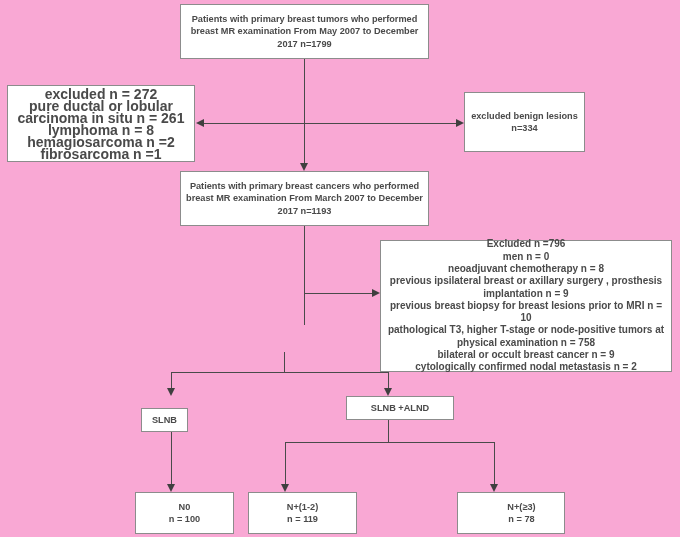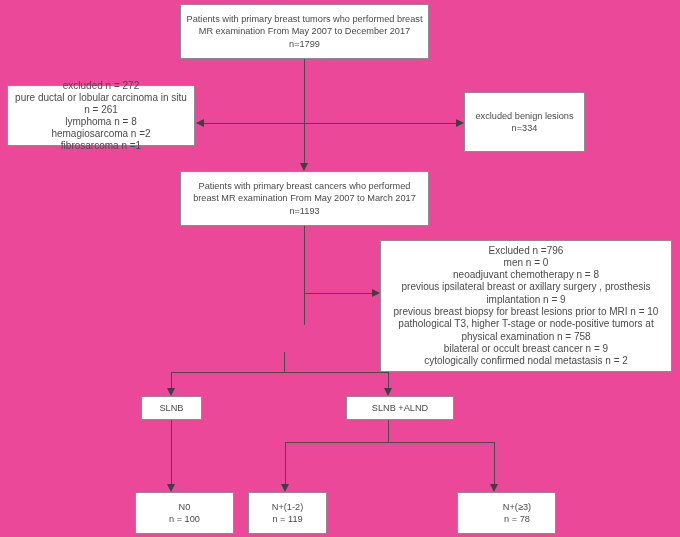--- a/index.html
+++ b/index.html
@@ -9,22 +9,23 @@
     background: #ffffff;
   }
   body {
     font-family: "Liberation Sans", sans-serif;
     color: #4a4a4a;
   }
   #canvas {
     position: relative;
     width: 680px;
     height: 537px;
-    background: #ec4899;
+    background: #f9a8d4;
     overflow: hidden;
+    font-weight: bold;
   }
   .box {
     position: absolute;
     box-sizing: border-box;
     border: 1px solid #8c8c8c;
     background: #ffffff;
     display: flex;
     align-items: center;
     justify-content: center;
     text-align: center;
@@ -67,34 +68,34 @@
 </head>
 <body>
 
 <div id="canvas">
 
   <div class="box" style="left:180px; top:4px; width:249px; height:55px;">Patients with primary breast tumors who performed breast MR examination From May 2007 to December 2017 n=1799</div>
 
   <div class="line vline" style="left:304px; top:59px; height:104px;"></div>
   <div class="arrow-down" style="left:299.5px; top:163px;"></div>
 
-  <div class="box tight" style="left:7px; top:85px; width:188px; height:61px; font-size:10px;">excluded n = 272
+  <div class="box tight" style="left:7px; top:85px; width:188px; height:77px; font-size:14px;">excluded n = 272
 pure ductal or lobular carcinoma in situ n = 261
 lymphoma n = 8
 hemagiosarcoma n =2
 fibrosarcoma n =1</div>
 
   <div class="box" style="left:464px; top:92px; width:121px; height:60px;">excluded benign lesions
 n=334</div>
 
   <div class="line hline" style="left:203px; top:123px; width:253px;"></div>
   <div class="arrow-left" style="left:196px; top:118.5px;"></div>
   <div class="arrow-right" style="left:456px; top:118.5px;"></div>
 
-  <div class="box" style="left:180px; top:171px; width:249px; height:55px;">Patients with primary breast cancers who performed breast MR examination From May 2007 to March 2017 n=1193</div>
+  <div class="box" style="left:180px; top:171px; width:249px; height:55px;">Patients with primary breast cancers who performed breast MR examination From March 2007 to December 2017 n=1193</div>
 
   <div class="line vline" style="left:304px; top:226px; height:99px;"></div>
 
   <div class="box tight" style="left:380px; top:240px; width:292px; height:132px; font-size:10px; line-height:12.3px;">Excluded n =796
 men n = 0
 neoadjuvant chemotherapy n = 8
 previous ipsilateral breast or axillary surgery , prosthesis implantation  n = 9
 previous breast biopsy for breast lesions prior to MRI n = 10
 pathological T3, higher T-stage or node-positive  tumors at physical examination n = 758
 bilateral or occult breast cancer n = 9
@@ -104,36 +105,36 @@
   <div class="arrow-right" style="left:372px; top:288.5px;"></div>
 
 
   <div class="line vline" style="left:284px; top:352px; height:20px;"></div>
   <div class="line hline" style="left:171px; top:372px; width:217px;"></div>
   <div class="line vline" style="left:171px; top:372px; height:16px;"></div>
   <div class="arrow-down" style="left:166.5px; top:388px;"></div>
   <div class="line vline" style="left:388px; top:372px; height:16px;"></div>
   <div class="arrow-down" style="left:383.5px; top:388px;"></div>
 
-  <div class="box" style="left:141px; top:396px; width:61px; height:24px;">SLNB</div>
+  <div class="box" style="left:141px; top:408px; width:47px; height:24px;">SLNB</div>
 
   <div class="box" style="left:346px; top:396px; width:108px; height:24px;">SLNB +ALND</div>
 
   <div class="line vline" style="left:171px; top:420px; height:64px;"></div>
   <div class="arrow-down" style="left:166.5px; top:484px;"></div>
 
   <div class="line vline" style="left:388px; top:420px; height:22px;"></div>
   <div class="line hline" style="left:285px; top:442px; width:209px;"></div>
   <div class="line vline" style="left:285px; top:442px; height:42px;"></div>
   <div class="arrow-down" style="left:280.5px; top:484px;"></div>
   <div class="line vline" style="left:494px; top:442px; height:42px;"></div>
   <div class="arrow-down" style="left:489.5px; top:484px;"></div>
 
   <div class="box" style="left:135px; top:492px; width:99px; height:42px;">N0
 n = 100</div>
 
-  <div class="box" style="left:248px; top:492px; width:79px; height:42px;">N+(1-2)
+  <div class="box" style="left:248px; top:492px; width:109px; height:42px;">N+(1-2)
 n = 119</div>
 
-  <div class="box" style="left:457px; top:492px; width:99px; height:42px;padding-left:26px;">N+(≥3)
+  <div class="box" style="left:457px; top:492px; width:108px; height:42px;padding-left:26px;">N+(≥3)
 n = 78</div>
 
 </div>
 
 </body></html>

